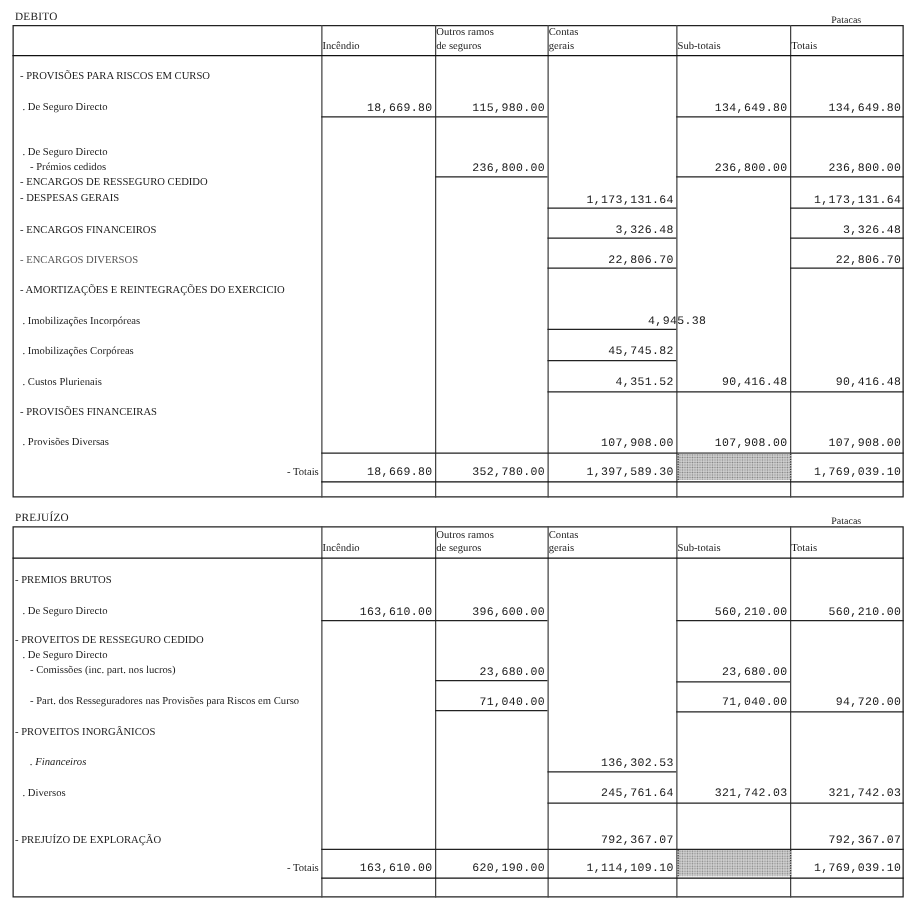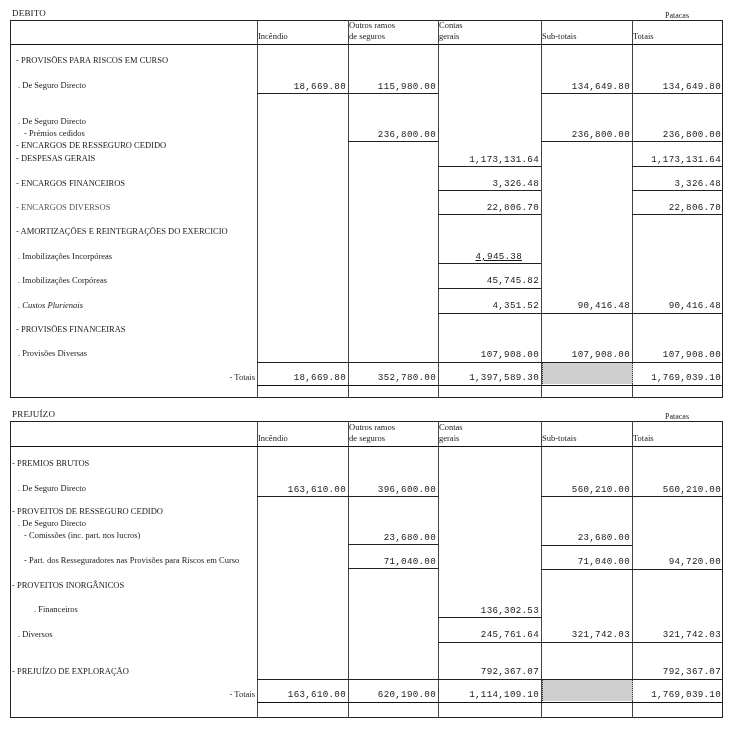--- a/index.html
+++ b/index.html
@@ -73,28 +73,28 @@
 
 <div class="lbl" style="left:16px; top:202px; color:#555;">- ENCARGOS DIVERSOS</div>
 <div class="num" style="left:439px; top:202px; width:100px;">22,806.70</div>
 <div class="num" style="left:633px; top:202px; width:88px;">22,806.70</div>
 <div class="hline" style="left:438px; top:214px; width:103px;"></div>
 <div class="hline" style="left:632px; top:214px; width:91px;"></div>
 
 <div class="lbl" style="left:16px; top:226px;">- AMORTIZAÇÕES E REINTEGRAÇÕES DO EXERCICIO</div>
 
 <div class="lbl" style="left:18px; top:251px;">. Imobilizações Incorpóreas</div>
-<div class="num" style="left:422px; top:251px; width:100px;text-decoration:underline;">4,945.38</div>
+<div class="num" style="left:465px; top:251px; width:100px;">4,945.38</div>
 <div class="hline" style="left:438px; top:263px; width:103px;"></div>
 
 <div class="lbl" style="left:18px; top:275px;">. Imobilizações Corpóreas</div>
 <div class="num" style="left:439px; top:275px; width:100px;">45,745.82</div>
 <div class="hline" style="left:438px; top:288px; width:103px;"></div>
 
-<div class="lbl" style="left:18px; top:300px;font-style:italic;">. Custos Plurienais</div>
+<div class="lbl" style="left:18px; top:300px;">. Custos Plurienais</div>
 <div class="num" style="left:439px; top:300px; width:100px;">4,351.52</div>
 <div class="num" style="left:542px; top:300px; width:88px;">90,416.48</div>
 <div class="num" style="left:633px; top:300px; width:88px;">90,416.48</div>
 <div class="hline" style="left:438px; top:313px; width:285px;"></div>
 
 <div class="lbl" style="left:16px; top:324px;">- PROVISÕES FINANCEIRAS</div>
 
 <div class="lbl" style="left:18px; top:348px;">. Provisões Diversas</div>
 <div class="num" style="left:439px; top:349px; width:100px;">107,908.00</div>
 <div class="num" style="left:542px; top:349px; width:88px;">107,908.00</div>
@@ -148,21 +148,21 @@
 
 <div class="lbl" style="left:24px; top:555px;">- Part. dos Resseguradores nas Provisões para Riscos em Curso</div>
 <div class="num" style="left:349px; top:556px; width:87px;">71,040.00</div>
 <div class="num" style="left:542px; top:556px; width:88px;">71,040.00</div>
 <div class="num" style="left:633px; top:556px; width:88px;">94,720.00</div>
 <div class="hline" style="left:348px; top:568px; width:90px;"></div>
 <div class="hline" style="left:541px; top:569px; width:182px;"></div>
 
 <div class="lbl" style="left:12px; top:580px;">- PROVEITOS INORGÂNICOS</div>
 
-<div class="lbl" style="left:34px; top:604px;">. Financeiros</div>
+<div class="lbl" style="left:24px; top:604px;font-style:italic;">. Financeiros</div>
 <div class="num" style="left:439px; top:605px; width:100px;">136,302.53</div>
 <div class="hline" style="left:438px; top:617px; width:103px;"></div>
 
 <div class="lbl" style="left:18px; top:629px;">. Diversos</div>
 <div class="num" style="left:439px; top:629px; width:100px;">245,761.64</div>
 <div class="num" style="left:542px; top:629px; width:88px;">321,742.03</div>
 <div class="num" style="left:633px; top:629px; width:88px;">321,742.03</div>
 <div class="hline" style="left:438px; top:642px; width:285px;"></div>
 
 <div class="lbl" style="left:12px; top:666px;">- PREJUÍZO DE EXPLORAÇÃO</div>

